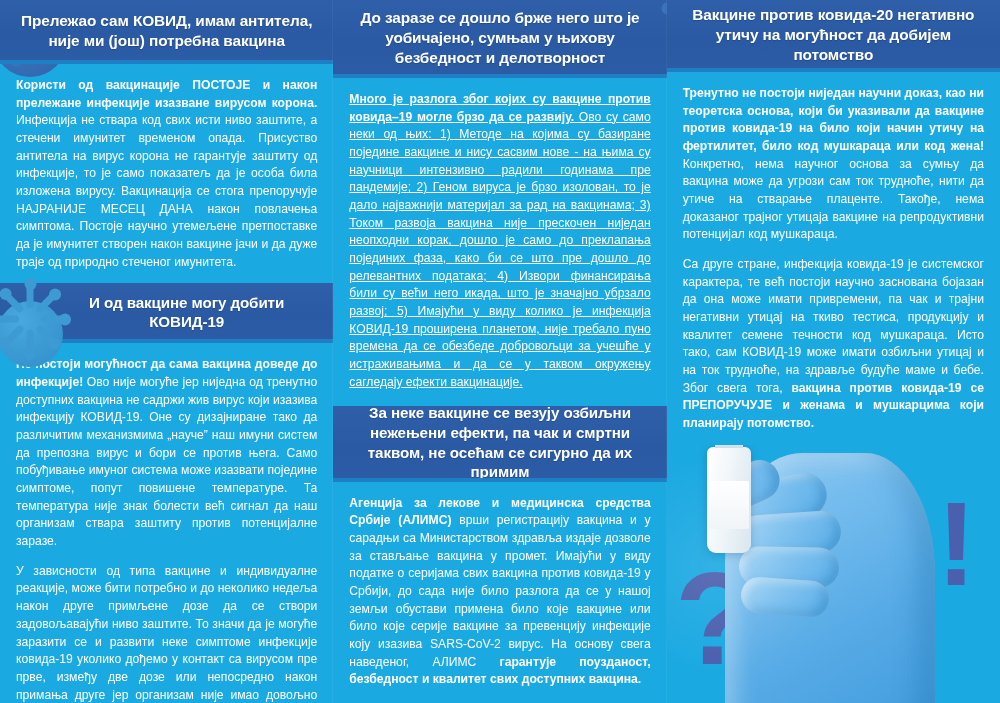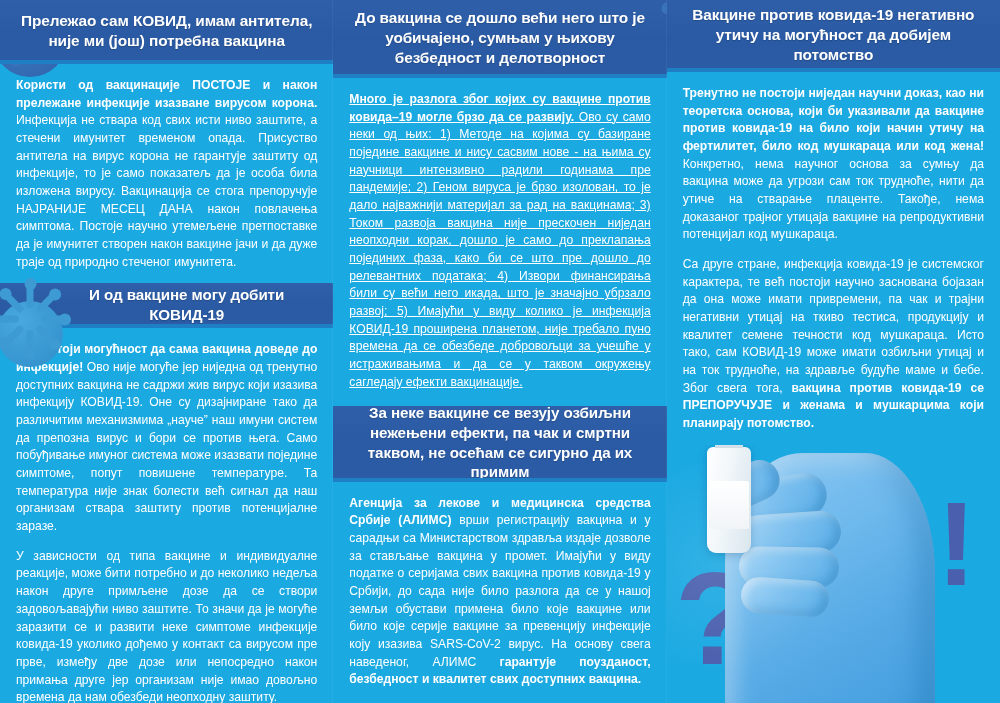--- a/index.html
+++ b/index.html
@@ -229,21 +229,21 @@
           <i style="width:12px;height:12px;background:#3d9ad3;"></i>
         </div>
       <div class="spike" style="width:7px;height:26px;background:#3d9ad3;transform:translate(-50%,-50%) rotate(270deg) translateY(-39px);">
           <i style="width:12px;height:12px;background:#3d9ad3;"></i>
         </div>
       <div class="spike" style="width:7px;height:26px;background:#3d9ad3;transform:translate(-50%,-50%) rotate(315deg) translateY(-39px);">
           <i style="width:12px;height:12px;background:#3d9ad3;"></i>
         </div>
     </div>
 
-    <div class="band mid" style="height:45px;display:flex;align-items:center;justify-content:flex-start;padding-left:56px;">
+    <div class="band mid" style="height:60px;display:flex;align-items:center;justify-content:flex-start;padding-left:56px;">
       <span>И од вакцине могу добити КОВИД-19</span>
       <span class="rule"></span>
     </div>
 
     <div class="body">
       <p>
         <b>Не постоји могућност да сама вакцина доведе до инфекције!</b><span> Ово није могуће јер ниједна од тренутно доступних вакцина не садржи жив вирус који изазива инфекцију КОВИД-19. Оне су дизајниране тако да различитим механизмима „науче” наш имуни систем да препозна вирус и бори се против њега. Само побуђивање имуног система може изазвати поједине симптоме, попут повишене температуре. Та температура није знак болести већ сигнал да наш организам ствара заштиту против потенцијалне заразе.</span>
       </p>
       <p>
         <span>У зависности од типа вакцине и индивидуалне реакције, може бити потребно и до неколико недеља након друге примљене дозе да се створи задовољавајући ниво заштите. То значи да је могуће заразити се и развити неке симптоме инфекције ковида-19 уколико дођемо у контакт са вирусом пре прве, између две дозе или непосредно након примања друге јер организам није имао довољно времена да нам обезбеди неопходну заштиту.</span>
@@ -268,21 +268,21 @@
       <div class="spike" style="width:8px;height:28px;background:#3a73bb;transform:translate(-50%,-50%) rotate(220deg) translateY(-41px);">
           <i style="width:12px;height:12px;background:#3a73bb;"></i>
         </div>
       <div class="spike" style="width:8px;height:28px;background:#3a73bb;transform:translate(-50%,-50%) rotate(270deg) translateY(-41px);">
           <i style="width:12px;height:12px;background:#3a73bb;"></i>
         </div>
       <div class="spike" style="width:8px;height:28px;background:#3a73bb;transform:translate(-50%,-50%) rotate(320deg) translateY(-41px);"></div>
     </div>
 
     <div class="band h1" style="height:78px;display:flex;align-items:center;justify-content:center;">
-      <span>До вакцина се дошло већи него што је уобичајено, сумњам у њихову безбедност и делотворност</span>
+      <span>До заразе се дошло брже него што је уобичајено, сумњам у њихову безбедност и делотворност</span>
       <span class="rule"></span>
     </div>
 
     <div class="body" style="flex:0 0 auto;text-decoration:underline;">
       <p>
         <b>Много је разлога због којих су вакцине против ковида–19 могле брзо да се развију.</b><span> Ово су само неки од њих: 1) Методе на којима су базиране поједине вакцине и нису сасвим нове - на њима су научници интензивно радили годинама пре пандемије; 2) Геном вируса је брзо изолован, то је дало најважнији материјал за рад на вакцинама; 3) Током развоја вакцина није прескочен ниједан неопходни корак, дошло је само до преклапања појединих фаза, како би се што пре дошло до релевантних података; 4) Извори финансирања били су већи него икада, што је значајно убрзало развој; 5) Имајући у виду колико је инфекција КОВИД-19 проширена планетом, није требало пуно времена да се обезбеде добровољци за учешће у истраживањима и да се у таквом окружењу сагледају ефекти вакцинације.</span>
       </p>
     </div>
 
     <div style="flex:1;"></div>
@@ -316,21 +316,21 @@
       <div class="spike" style="width:7px;height:26px;background:#3a73bb;transform:translate(-50%,-50%) rotate(210deg) translateY(-38px);">
           <i style="width:12px;height:12px;background:#3a73bb;"></i>
         </div>
       <div class="spike" style="width:7px;height:26px;background:#3a73bb;transform:translate(-50%,-50%) rotate(260deg) translateY(-38px);">
           <i style="width:12px;height:12px;background:#3a73bb;"></i>
         </div>
 
     </div>
 
     <div class="band h1" style="height:72px;display:flex;align-items:center;justify-content:center;">
-      <span>Вакцине против ковида-19 негативно утичу на могућност да добијем потомство</span>
+      <span>Вакцине против ковида-20 негативно утичу на могућност да добијем потомство</span>
       <span class="rule"></span>
     </div>
 
     <div class="body" style="flex:0 0 auto;">
       <p>
         <b>Тренутно не постоји ниједан научни доказ, као ни теоретска основа, који би указивали да вакцине против ковида-19 на било који начин утичу на фертилитет, било код мушкараца или код жена!</b><span> Конкретно, нема научног основа за сумњу да вакцина може да угрози сам ток трудноће, нити да утиче на стварање плаценте. Такође, нема доказаног трајног утицаја вакцине на репродуктивни потенцијал код мушкараца.</span>
       </p>
       <p>
         <span>Са друге стране, инфекција ковида-19 је системског карактера, те већ постоји научно заснована бојазан да она може имати привремени, па чак и трајни негативни утицај на ткиво тестиса, продукцију и квалитет семене течности код мушкараца. Исто тако, сам КОВИД-19 може имати озбиљни утицај и на ток трудноће, на здравље будуће маме и бебе. Због свега тога, </span><b>вакцина против ковида-19 се ПРЕПОРУЧУЈЕ и женама и мушкарцима који планирају потомство.</b>
       </p>

